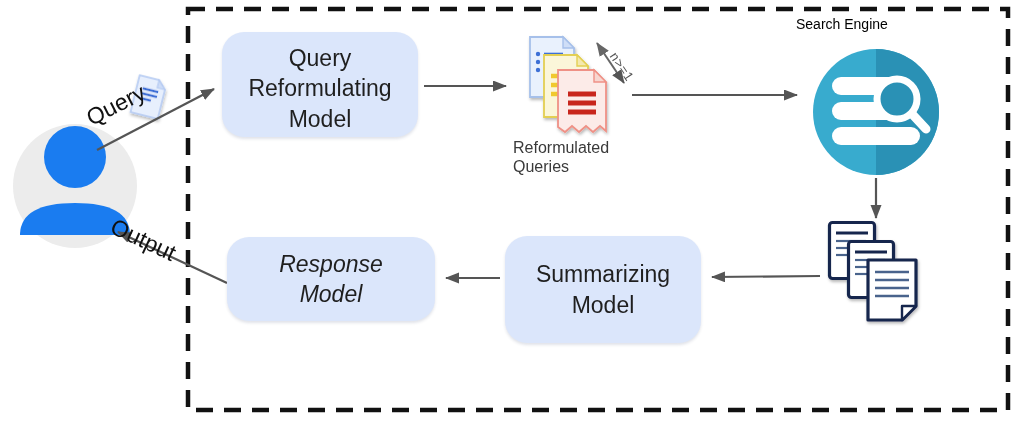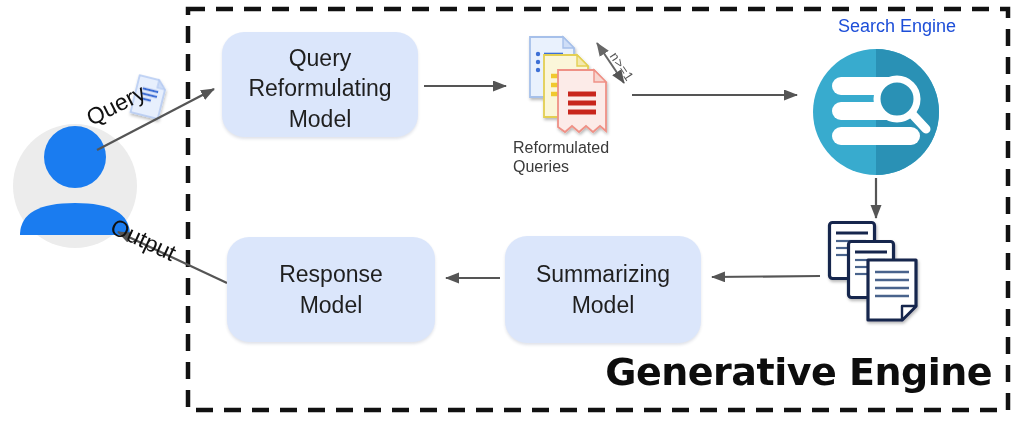--- a/index.html
+++ b/index.html
@@ -11,24 +11,24 @@
     position:absolute;background:#dbe6fb;border-radius:22px;
     display:flex;align-items:center;justify-content:center;text-align:center;
     color:#1f1f1f;font-size:23px;line-height:1.32;
     box-shadow:0 2px 3px rgba(40,60,100,.14);
   }
   .node span{display:block;}
   #node-qrm{left:222px;top:32px;width:196px;height:105px;}
   #node-qrm span{max-width:172px;margin-top:8px;}
   #node-sum{left:505px;top:236px;width:196px;height:107px;}
   #node-sum span{max-width:158px;}
-  #node-resp{left:227px;top:237px;width:208px;height:105px;}
+  #node-resp{left:227px;top:237px;width:208px;height:84px;font-style:italic;}
   #node-resp span{max-width:150px;}
   .lbl{position:absolute;color:#1c1c1c;}
-  #lbl-search{left:796px;top:16px;width:160px;text-align:right;font-size:18px;color:#1d4ed8;}
+  #lbl-search{left:796px;top:16px;width:160px;text-align:left;font-size:14px;color:#000000;}
   #lbl-reform{left:513px;top:139px;width:126px;text-align:left;font-size:16px;line-height:1.18;color:#3a3a3a;}
   #lbl-query{left:88px;top:106px;font-size:23px;transform:rotate(-27deg);transform-origin:left center;color:#111;}
   #lbl-output{left:112px;top:212px;font-size:23px;transform:rotate(25deg);transform-origin:left center;color:#111;}
   #lbl-n{left:613px;top:46px;font-size:13px;color:#555;transform:rotate(56deg);transform-origin:left center;letter-spacing:.5px;}
   #title{
     left:560px;top:350px;width:432px;text-align:right;
     font-family:"DejaVu Sans", sans-serif;font-weight:700;font-size:38px;
     color:#0d0d0d;letter-spacing:-.5px;white-space:nowrap;
   }
   svg{position:absolute;left:0;top:0;}
@@ -149,15 +149,14 @@
   </div>
   <div class="node" id="node-resp">
     <span>Response Model</span>
   </div>
 
   <div class="lbl" id="lbl-search">Search Engine</div>
   <div class="lbl" id="lbl-reform">Reformulated Queries</div>
   <div class="lbl" id="lbl-query">Query</div>
   <div class="lbl" id="lbl-output">Output</div>
   <div class="lbl" id="lbl-n">n&gt;=1</div>
-  <div class="lbl" id="title">Generative Engine</div>
 
 </div>
 
 </body></html>

